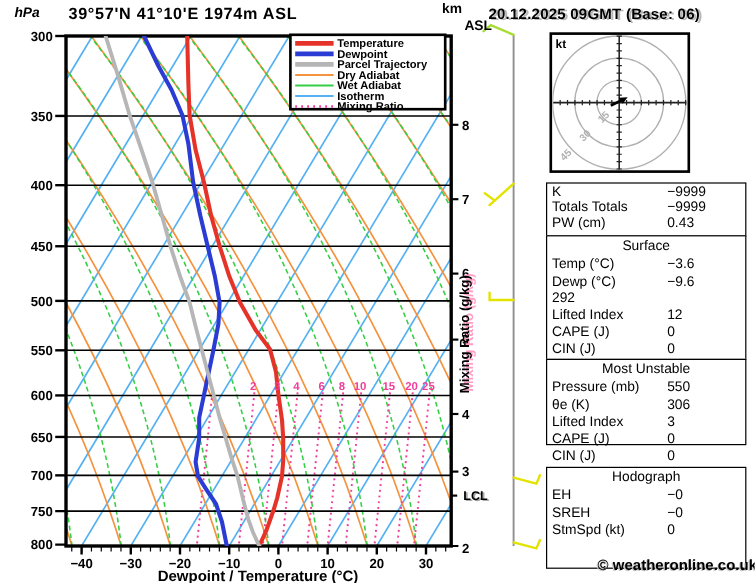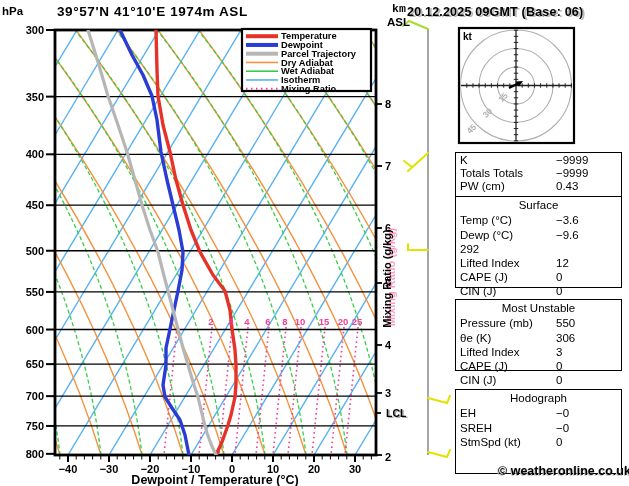--- a/index.html
+++ b/index.html
@@ -1,29 +1,29 @@
 <!DOCTYPE html>
 <html><head>
 <meta charset="utf-8">
 <style>
   html,body{margin:0;padding:0;background:#fff;}
   .stage{position:relative;width:629px;height:486px;background:#fff;overflow:hidden;
          font-family:"Liberation Sans",sans-serif;color:#000;}
   svg{position:absolute;left:0;top:0;}
   .t{position:absolute;font-weight:700;white-space:nowrap;}
-  .hpa{left:2px;top:5px;font-size:11.5px;}
+  .hpa{left:12px;top:5px;font-size:11.5px;font-style:italic;}
   .title{left:57px;top:4px;font-size:13.5px;letter-spacing:.6px;}
-  .km{left:392px;top:2px;width:34px;font-size:11.5px;font-family:Liberation Mono, monospace;}
+  .km{left:351px;top:2px;width:34px;text-align:right;font-size:11.5px;}
   .asl{left:372px;top:16px;width:38px;text-align:right;font-size:11.5px;}
   .date{left:407px;top:5px;font-size:12.5px;letter-spacing:.2px;text-shadow:2px 1px 0 #b8b8b8;}
   .credit{left:453px;top:464px;font-size:12.5px;text-shadow:-1px 1px 0 #cccccc;padding-left:45px;}
   .pbox{position:absolute;left:455px;width:167px;border:1.6px solid #000;background:#fff;
         font-size:11.5px;box-sizing:border-box;}
   .b1{top:152px;height:45px;}
-  .b2{top:196px;height:92px;}
+  .b2{top:196px;height:104px;}
   .b3{top:299px;height:72px;}
   .b4{top:389px;height:85px;}
   .phead{text-align:center;line-height:14.3px;padding-top:1px;}
   .rows{padding:1px 3px 0 4px;}
   .trow{display:flex;line-height:14.2px;}
   .b1 .trow{line-height:13.2px;}
   .trow .lab{flex:0 0 96px;}
   .trow .val{flex:1;}
 </style>
 </head>

